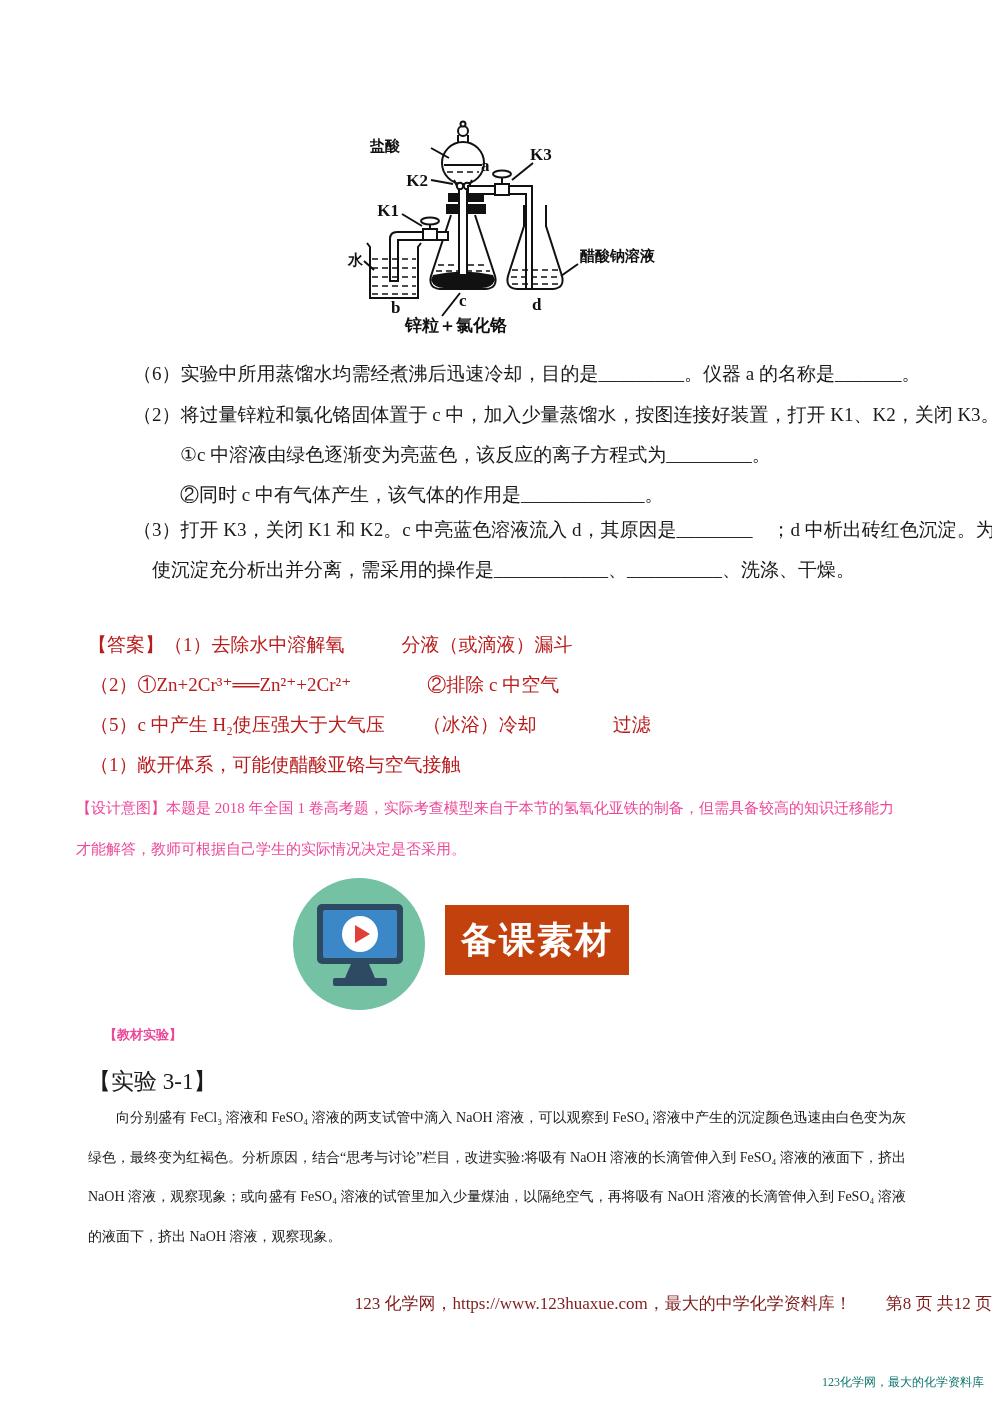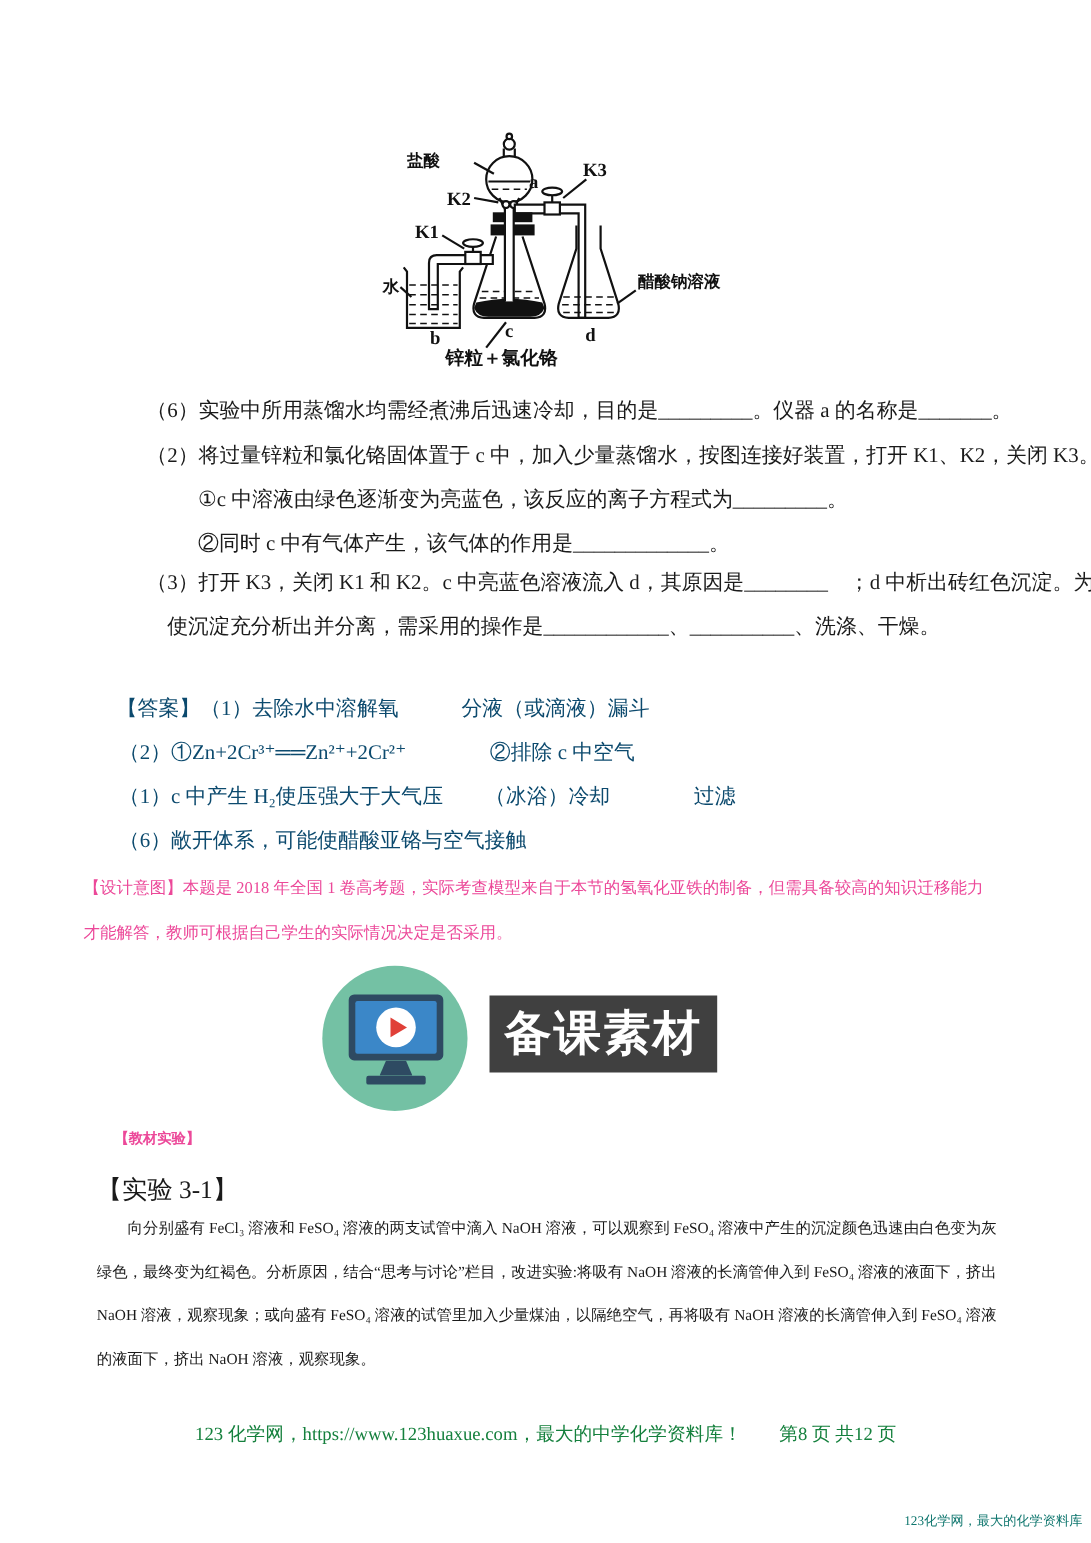--- a/index.html
+++ b/index.html
@@ -2,21 +2,21 @@
 <html><head>
 <meta charset="utf-8">
 <style>
   * { margin:0; padding:0; box-sizing:border-box; }
   html,body { background:#ffffff; }
   body { width:992px; height:1403px; position:relative;
          font-family:"Liberation Serif","DejaVu Serif",serif; color:#1a1a1a; }
   .page { position:absolute; inset:0; width:992px; height:1403px; overflow:hidden; }
 
   .line { position:absolute; font-size:19px; line-height:24px; white-space:nowrap; }
-  .ans  { color:#0c4a6e;margin-left:18px; }
+  .ans  { color:#b91c1c; }
 
   .design { position:absolute; left:76px; top:788px; width:818px;
             font-size:15px; line-height:41px; text-align:justify; color:#ec4899; }
 
   .para { position:absolute; left:88px; top:1098px; width:818px;
           font-size:14px; line-height:39.5px; text-align:justify; text-indent:2em; }
 
   .sec-blue { position:absolute; left:104px; top:1026px; font-size:13px;
               font-weight:bold; color:#ec4899; }
   .sec-black { position:absolute; left:88px; top:1066px; font-size:23px; }
@@ -32,27 +32,27 @@
                  display:flex; align-items:center; justify-content:center; }
   .play-triangle { width:0; height:0; margin-left:4px;
                    border-left:15px solid #e04038;
                    border-top:9px solid transparent;
                    border-bottom:9px solid transparent; }
   .stand { position:absolute; left:52px; top:86px; width:30px; height:14px;
            background:#2e4a62; clip-path:polygon(20% 0,80% 0,100% 100%,0 100%); }
   .stand-base { position:absolute; left:40px; top:100px; width:54px; height:8px;
                 background:#2e4a62; border-radius:2px; }
 
-  .banner { position:absolute; left:445px; top:905px; width:207px; height:70px;
-            background:#404040; color:#ffffff; display:flex; align-items:center;
+  .banner { position:absolute; left:445px; top:905px; width:184px; height:70px;
+            background:#c2410c; color:#ffffff; display:flex; align-items:center;
             justify-content:center; font-family:"Liberation Sans","DejaVu Sans",sans-serif;
-            font-weight:bold; font-size:43px; letter-spacing:2px; }
+            font-weight:bold; font-size:36px; letter-spacing:2px; }
 
-  .footer { position:absolute; left:0; top:1292px; width:992px; text-align:center;
-            font-size:17px; color:#15803d; }
+  .footer { position:absolute; left:0; top:1292px; width:992px; text-align:right;
+            font-size:17px; color:#7f1d1d; }
   .watermark { position:absolute; right:8px; top:1374px; font-size:12px; color:#0f766e; }
 
   svg.diagram { position:absolute; left:330px; top:118px; }
   svg .glass { stroke:#111; stroke-width:2; fill:none; }
   svg .glassf { stroke:#111; stroke-width:2; fill:#fff; }
   svg .dash { stroke:#111; stroke-width:1.4; fill:none; stroke-dasharray:6 4; }
   svg .solid { fill:#111; stroke:none; }
   svg text { fill:#111; font-family:"Liberation Serif","DejaVu Serif",serif;
              font-weight:bold; }
   svg .klab { font-size:17px; }
@@ -155,22 +155,22 @@
 
   <div class="line" style="left:133px; top:362px">（6）实验中所用蒸馏水均需经煮沸后迅速冷却，目的是_________。仪器 a 的名称是_______。</div>
   <div class="line" style="left:133px; top:403px">（2）将过量锌粒和氯化铬固体置于 c 中，加入少量蒸馏水，按图连接好装置，打开 K1、K2，关闭 K3。</div>
   <div class="line" style="left:180px; top:443px">①c 中溶液由绿色逐渐变为亮蓝色，该反应的离子方程式为_________。</div>
   <div class="line" style="left:180px; top:483px">②同时 c 中有气体产生，该气体的作用是_____________。</div>
   <div class="line" style="left:133px; top:518px">（3）打开 K3，关闭 K1 和 K2。c 中亮蓝色溶液流入 d，其原因是________　；d 中析出砖红色沉淀。为</div>
   <div class="line" style="left:152px; top:558px">使沉淀充分析出并分离，需采用的操作是____________、__________、洗涤、干燥。</div>
 
   <div class="line ans" style="left:88px; top:633px">【答案】（1）去除水中溶解氧　　　分液（或滴液）漏斗</div>
   <div class="line ans" style="left:90px; top:673px">（2）①Zn+2Cr³⁺══Zn²⁺+2Cr²⁺　　　　②排除 c 中空气</div>
-  <div class="line ans" style="left:90px; top:713px">（1）c 中产生 H₂使压强大于大气压　　（冰浴）冷却　　　　过滤</div>
-  <div class="line ans" style="left:90px; top:753px">（6）敞开体系，可能使醋酸亚铬与空气接触</div>
+  <div class="line ans" style="left:90px; top:713px">（5）c 中产生 H₂使压强大于大气压　　（冰浴）冷却　　　　过滤</div>
+  <div class="line ans" style="left:90px; top:753px">（1）敞开体系，可能使醋酸亚铬与空气接触</div>
 
   <p class="design">【设计意图】本题是 2018 年全国 1 卷高考题，实际考查模型来自于本节的氢氧化亚铁的制备，但需具备较高的知识迁移能力才能解答，教师可根据自己学生的实际情况决定是否采用。</p>
 
   <div class="logo-circle">
     <div class="monitor">
       <div class="screen">
         <div class="play-circle">
           <div class="play-triangle"></div>
         </div>
       </div>

